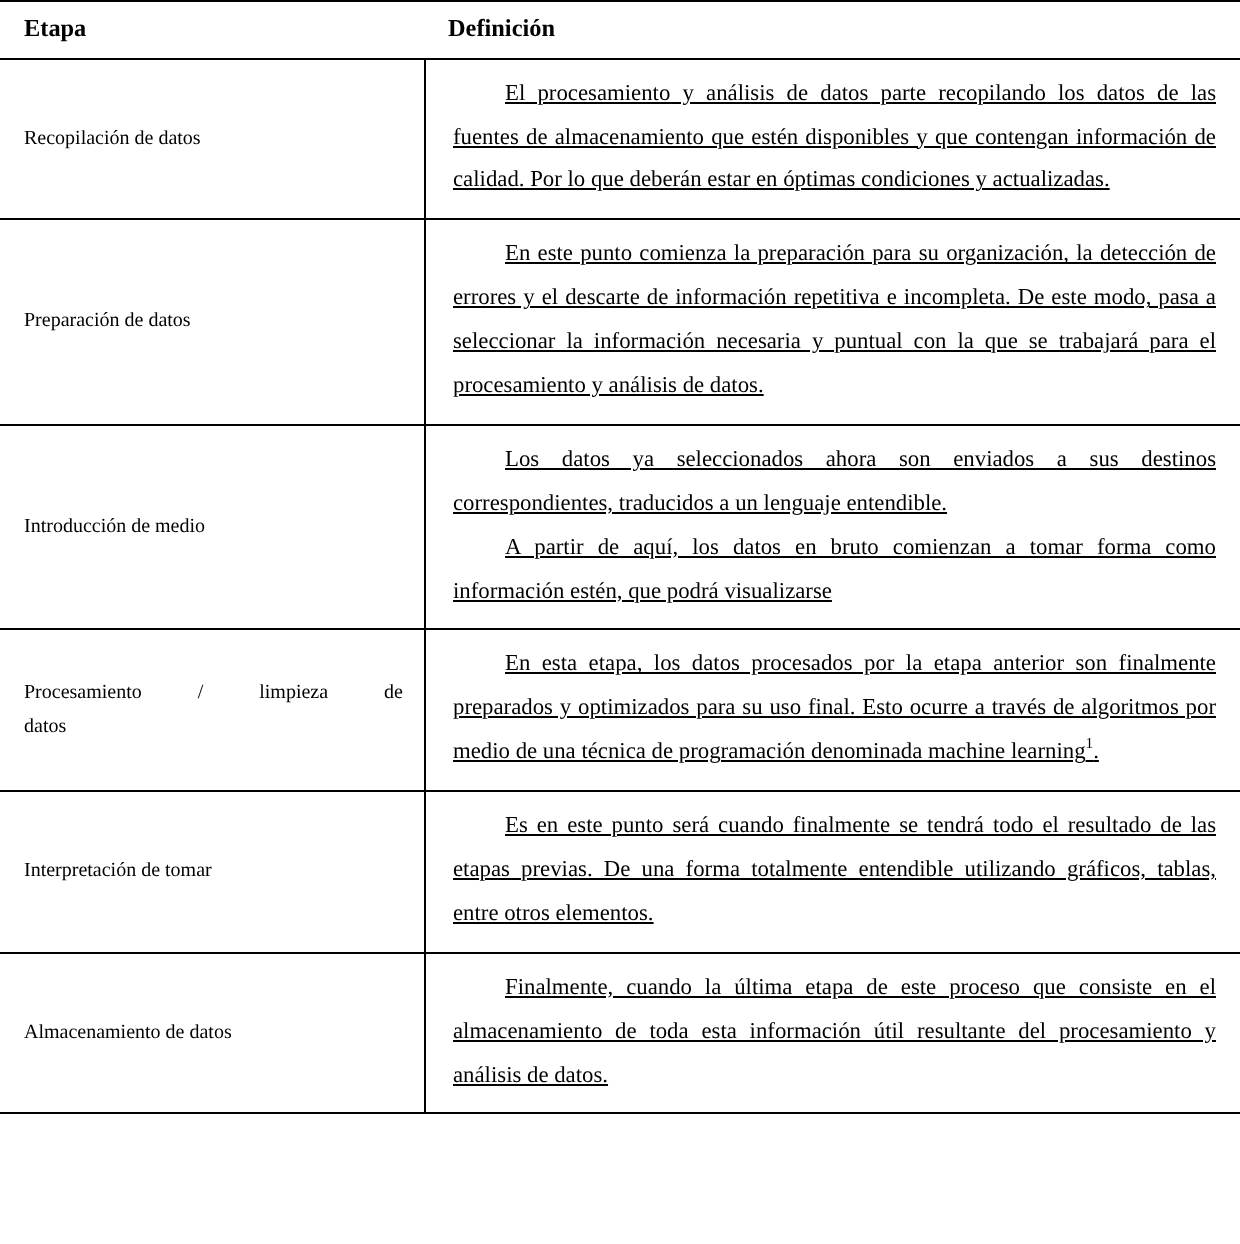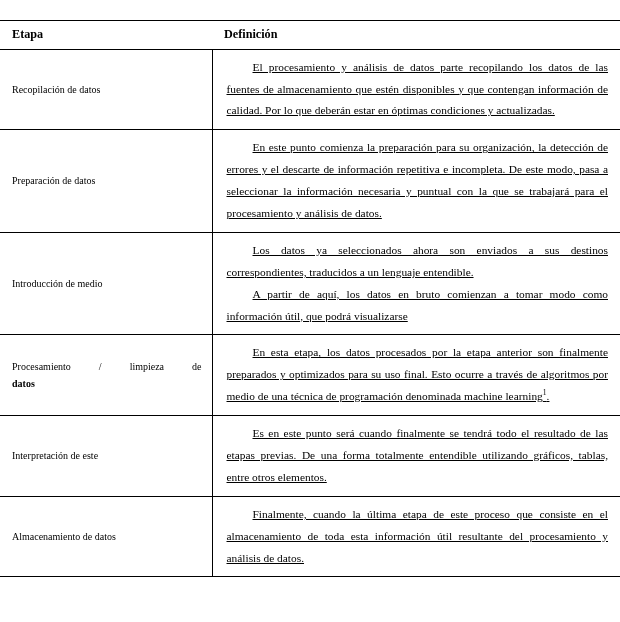--- a/index.html
+++ b/index.html
@@ -15,21 +15,20 @@
     color: #000000;
     -webkit-font-smoothing: antialiased;
     overflow: hidden;
   }
 
   .table-wrap {
     width: 620px;
     height: 538px;
     box-sizing: border-box;
     position: relative;
-    margin-top: 20px;
   }
 
   table.doc-table {
     width: 620px;
     border-collapse: collapse;
     table-layout: fixed;
     font-size: 11.4px;
   }
 
   
@@ -80,21 +79,20 @@
   }
   .etapa-label.justified-block .just-line {
     display: block;
     text-align: justify;
     text-align-last: justify;
   }
   .etapa-label.justified-block .last-line {
     display: block;
     text-align: right;
     text-align-last: left;
-    font-weight: bold;
   }
 
   .def-par {
     margin: 0;
     text-align: justify;
     text-align-last: left;
     text-indent: 26px;
     font-size: 11.4px;
     text-decoration: underline;
   }
@@ -144,39 +142,39 @@
           <p class="def-par">En este punto comienza la preparación para su organización, la detección de errores y el descarte de información repetitiva e incompleta. De este modo, pasa a seleccionar la información necesaria y puntual con la que se trabajará para el procesamiento y análisis de datos.</p>
         </td>
       </tr>
 
       <tr class="data-row">
         <td class="cell-etapa">
           <span class="etapa-label">Introducción de medio</span>
         </td>
         <td class="cell-def">
           <p class="def-par no-justify-last">Los datos ya seleccionados ahora son enviados a sus destinos correspondientes, traducidos a un lenguaje entendible.</p>
-          <p class="def-par no-justify-last">A partir de aquí, los datos en bruto comienzan a tomar modo como información útil, que podrá visualizarse</p>
+          <p class="def-par no-justify-last">A partir de aquí, los datos en bruto comienzan a tomar forma como información estén, que podrá visualizarse</p>
         </td>
       </tr>
 
       <tr class="data-row">
         <td class="cell-etapa">
           <span class="etapa-label justified-block">
             <span class="just-line">Procesamiento / limpieza de</span>
             <span class="last-line">datos</span>
           </span>
         </td>
         <td class="cell-def">
           <p class="def-par no-justify-last"><span>En esta etapa, los datos procesados por la etapa anterior son finalmente preparados y optimizados para su uso final. Esto ocurre a través de algoritmos por medio de una técnica de programación denominada machine learning</span><sup class="footnote-marker">1</sup><span>.</span></p>
         </td>
       </tr>
 
       <tr class="data-row">
         <td class="cell-etapa">
-          <span class="etapa-label">Interpretación de este</span>
+          <span class="etapa-label">Interpretación de tomar</span>
         </td>
         <td class="cell-def">
           <p class="def-par no-justify-last">Es en este punto será cuando finalmente se tendrá todo el resultado de las etapas previas. De una forma totalmente entendible utilizando gráficos, tablas, entre otros elementos.</p>
         </td>
       </tr>
 
       <tr class="data-row">
         <td class="cell-etapa">
           <span class="etapa-label">Almacenamiento de datos</span>
         </td>

